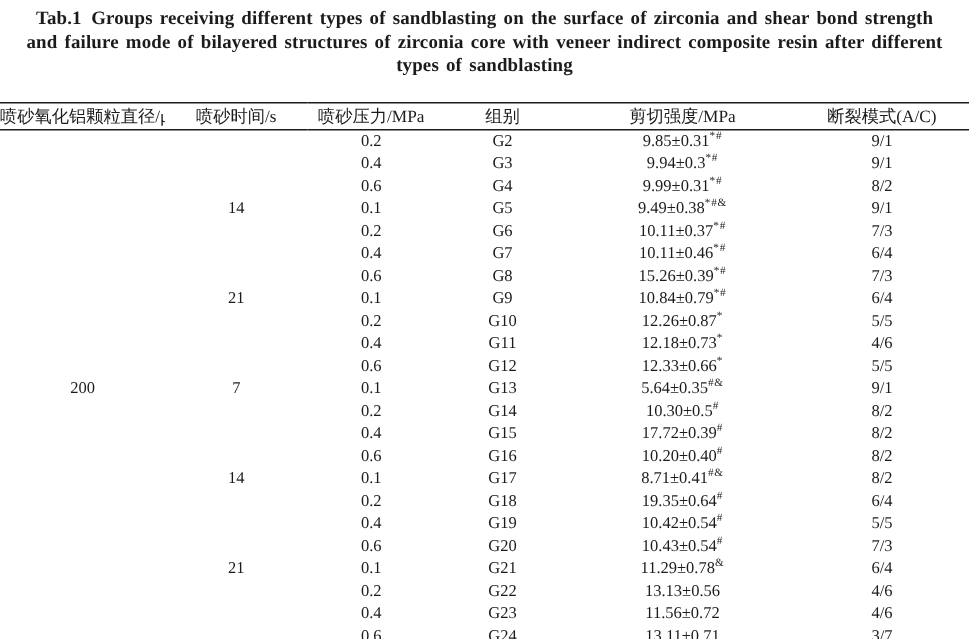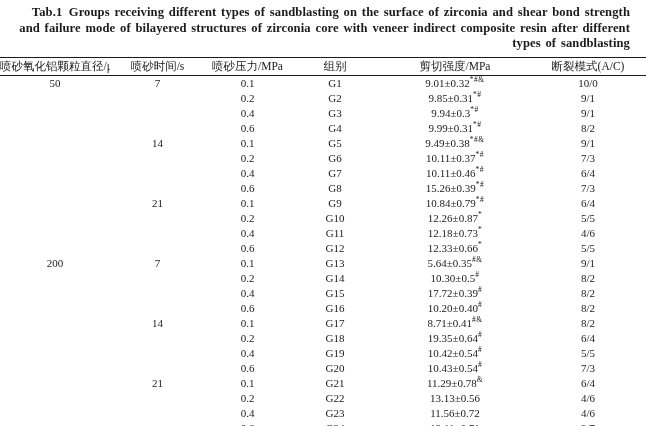--- a/index.html
+++ b/index.html
@@ -4,21 +4,21 @@
 <style>
   html, body { margin: 0; padding: 0; background: #ffffff; }
   .page {
     width: 646px; height: 426px; box-sizing: border-box;
     background: #ffffff; color: #1b1b1b;
     font-family: "Liberation Serif", "DejaVu Serif", serif;
     padding-top: 5px; overflow: hidden;
   }
   .caption {
     font-weight: bold; font-size: 12.6px; line-height: 15.5px;
-    text-align: right; padding: 0 16px; margin: 0 0 5px 0;
+    text-align: center; padding: 0 16px; margin: 0 0 16px 0;
     letter-spacing: 0.1px; word-spacing: 1.5px;
   }
   table.data {
     width: 100%; border-collapse: collapse; table-layout: fixed;
     border-top: 1.5px solid #1b1b1b; border-bottom: 2px solid #1b1b1b;
   }
   thead th {
     font-weight: normal; font-size: 11.5px; height: 17px; padding: 0;
     text-align: center; border-bottom: 1px solid #1b1b1b;
     font-family: "Liberation Serif", "DejaVu Serif", serif;
@@ -52,28 +52,20 @@
         <th>喷砂氧化铝颗粒直径/μm</th>
         <th>喷砂时间/s</th>
         <th>喷砂压力/MPa</th>
         <th>组别</th>
         <th>剪切强度/MPa</th>
         <th>断裂模式(A/C)</th>
       </tr>
     </thead>
     <tbody>
         <tr>
-    <td>50</td>
-    <td>7</td>
-    <td>0.1</td>
-    <td>G1</td>
-    <td><span>9.01±0.32</span><span class="sup">*#&amp;</span></td>
-    <td>10/0</td>
-  </tr>
-        <tr>
     <td></td>
     <td></td>
     <td>0.2</td>
     <td>G2</td>
     <td><span>9.85±0.31</span><span class="sup">*#</span></td>
     <td>9/1</td>
   </tr>
         <tr>
     <td></td>
     <td></td>

